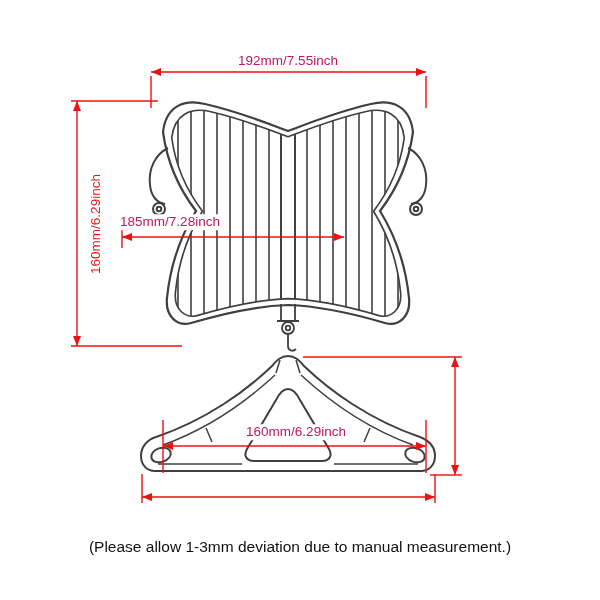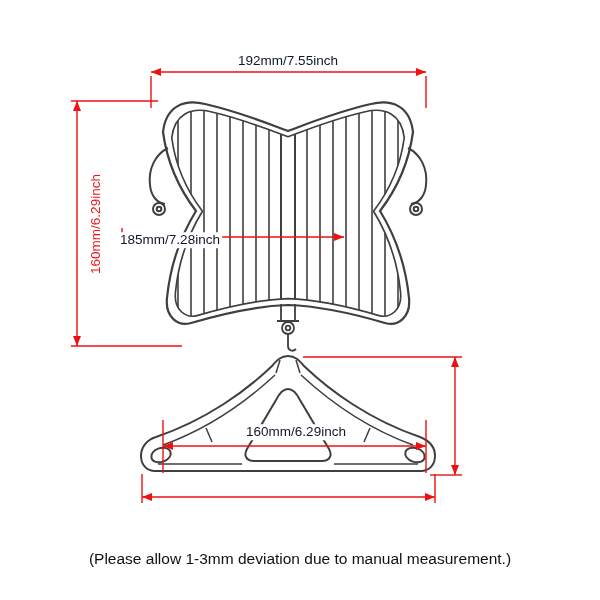--- a/index.html
+++ b/index.html
@@ -3,30 +3,30 @@
 <meta charset="utf-8">
 <style>
   html,body{margin:0;padding:0;background:#fff;}
   .stage{
     position:relative;width:600px;height:600px;background:#ffffff;
     font-family:"Liberation Sans","DejaVu Sans",sans-serif;overflow:hidden;
   }
   .stage svg{position:absolute;left:0;top:0;}
   .dim-label{
     position:absolute;transform:translate(-50%,-50%);
-    font-size:13.5px;color:#0f172a;white-space:nowrap;
+    font-size:13.5px;color:#be185d;white-space:nowrap;
     background:#fff;padding:0 2px;line-height:1.15;
   }
   .dim-label.red-rot{
     transform:translate(-50%,-50%) rotate(-90deg);
     color:#ee1111;background:transparent;
   }
   .caption{
     position:absolute;left:0;right:0;top:538px;text-align:center;
-    font-size:15.5px;color:#111;margin-top:12px;
+    font-size:15.5px;color:#111;
   }
   .drawing{stroke:#3f3f3f;fill:none;}
   .dims{stroke:#ee1111;fill:none;}
 </style>
 </head>
 <body>
 
 <div class="stage">
 
   <svg width="600" height="600" viewBox="0 0 600 600">
@@ -121,20 +121,20 @@
         <line x1="142" y1="474" x2="142" y2="503"></line>
         <line x1="435" y1="474" x2="435" y2="503"></line>
       </g>
     </g>
   </svg>
 
   <div class="dim-label" style="left:288px;top:61px;">192mm/7.55inch</div>
 
   <div class="dim-label red-rot" style="left:96px;top:224px;">160mm/6.29inch</div>
 
-  <div class="dim-label" style="left:170px;top:222px;margin-top:18px;">185mm/7.28inch</div>
+  <div class="dim-label" style="left:170px;top:222px;">185mm/7.28inch</div>
 
 
   <div class="dim-label" style="left:296px;top:432px;">160mm/6.29inch</div>
 
 
   <div class="caption">(Please allow 1-3mm deviation due to manual measurement.)</div>
 </div>
 
 </body></html>

